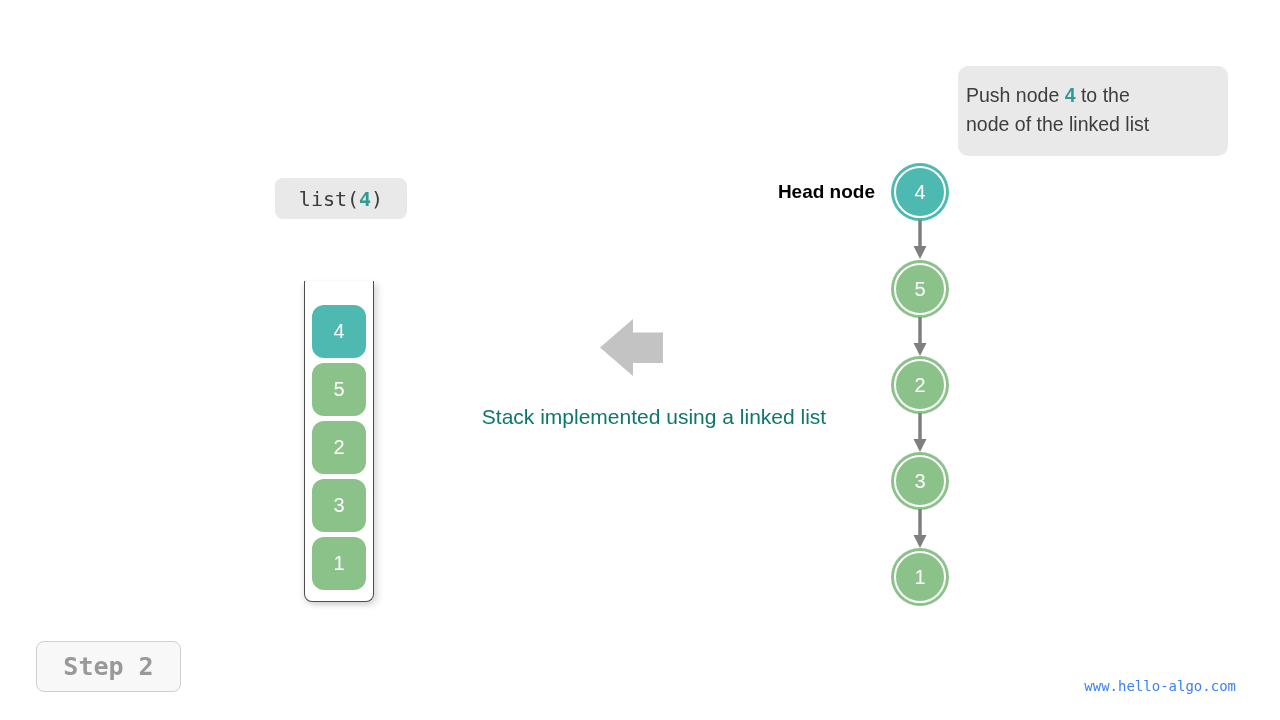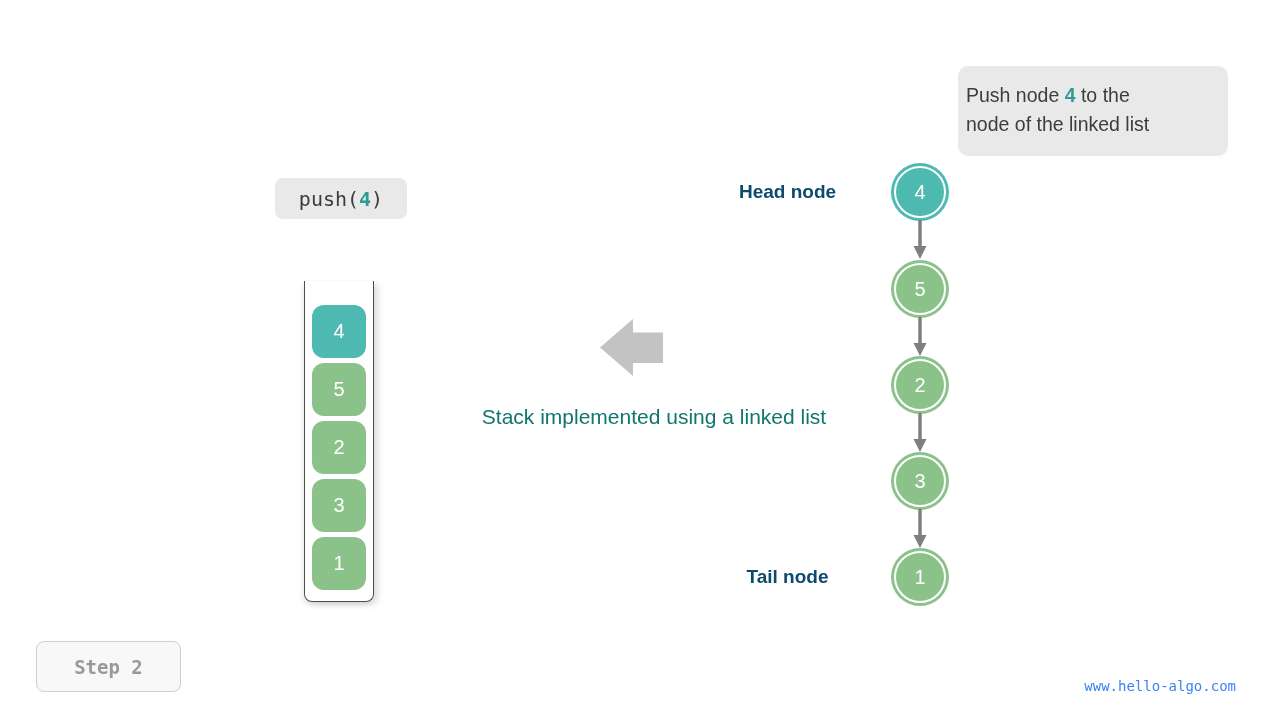--- a/index.html
+++ b/index.html
@@ -42,22 +42,22 @@
   .stack-item.teal{background:var(--teal);}
   
   .block-arrow{position:absolute;left:600px;top:319px;width:64px;height:58px;}
   .block-arrow polygon{fill:var(--block-arrow);}
   .caption{
     position:absolute;left:439px;top:404px;width:430px;text-align:center;
     font-size:21px;color:#0f766e;line-height:26px;
   }
   
   .node-label{
-    position:absolute;left:700px;width:175px;text-align:center;
-    font-size:19px;font-weight:700;color:#0c4a6e;line-height:24px;
+    position:absolute;left:700px;width:175px;text-align:right;
+    font-size:19px;font-weight:700;color:#000000;line-height:24px;
   }
   .node-label.head{top:180px;}
   .node-label.tail{top:565px;}
   .ll-node{
     position:absolute;left:891px;width:58px;height:58px;border-radius:50%;
     background:var(--green);display:flex;align-items:center;justify-content:center;
   }
   .ll-node.teal{background:var(--teal);}
   .ll-node .ring{
     position:absolute;left:3px;top:3px;right:3px;bottom:3px;
@@ -65,40 +65,40 @@
   }
   .ll-node .num{position:relative;color:#fff;font-size:20px;font-weight:500;}
   .connector{position:absolute;left:912px;width:16px;height:40px;}
   .connector line{stroke:var(--connector);stroke-width:3.5;}
   .connector polygon{fill:var(--connector);}
   
   .step-box{
     position:absolute;left:36px;top:641px;width:145px;height:51px;
     background:#f8f8f8;border:1.5px solid #cfcfcf;border-radius:8px;
     display:flex;align-items:center;justify-content:center;
-    font-family:"DejaVu Sans Mono",monospace;font-size:19px;font-weight:600;color:#999;
+    font-family:"DejaVu Sans Mono",monospace;font-size:25px;font-weight:600;color:#999;
   }
   
   .watermark{
     position:absolute;right:44px;top:678px;
     font-family:"DejaVu Sans Mono",monospace;font-size:14px;color:#3b82f6;
   }
 </style>
 </head>
 <body>
 
 <div class="canvas">
 
   <div class="callout">
     <span>Push node </span><span class="hl">4</span><span> to the</span><br>
     <span>node of the linked list</span>
   </div>
 
   <div class="op-box">
-    <span>push(</span>
+    <span>list(</span>
       <span class="hl">4</span>
       <span>)</span>
   </div>
 
   <div class="stack-container">
     <div class="stack-item teal">
       <span>4</span>
     </div>
     <div class="stack-item">
       <span>5</span>
@@ -114,21 +114,20 @@
     </div>
   </div>
 
   <svg class="block-arrow" viewBox="0 0 64 58">
     <polygon points="0,28.5 33,0 33,13.5 63,13.5 63,44 33,44 33,57"></polygon>
   </svg>
 
   <div class="caption">Stack implemented using a linked list</div>
 
   <div class="node-label head">Head node</div>
-  <div class="node-label tail">Tail node</div>
 
   <div class="ll-node teal" style="top:163px">
     <div class="ring"></div>
     <span class="num">4</span>
   </div>
   <svg class="connector" style="top:220px" viewBox="0 0 16 40">
     <line x1="8" y1="0" x2="8" y2="27"></line>
     <polygon points="1.5,26 14.5,26 8,39"></polygon>
   </svg>
   <div class="ll-node" style="top:260px">

